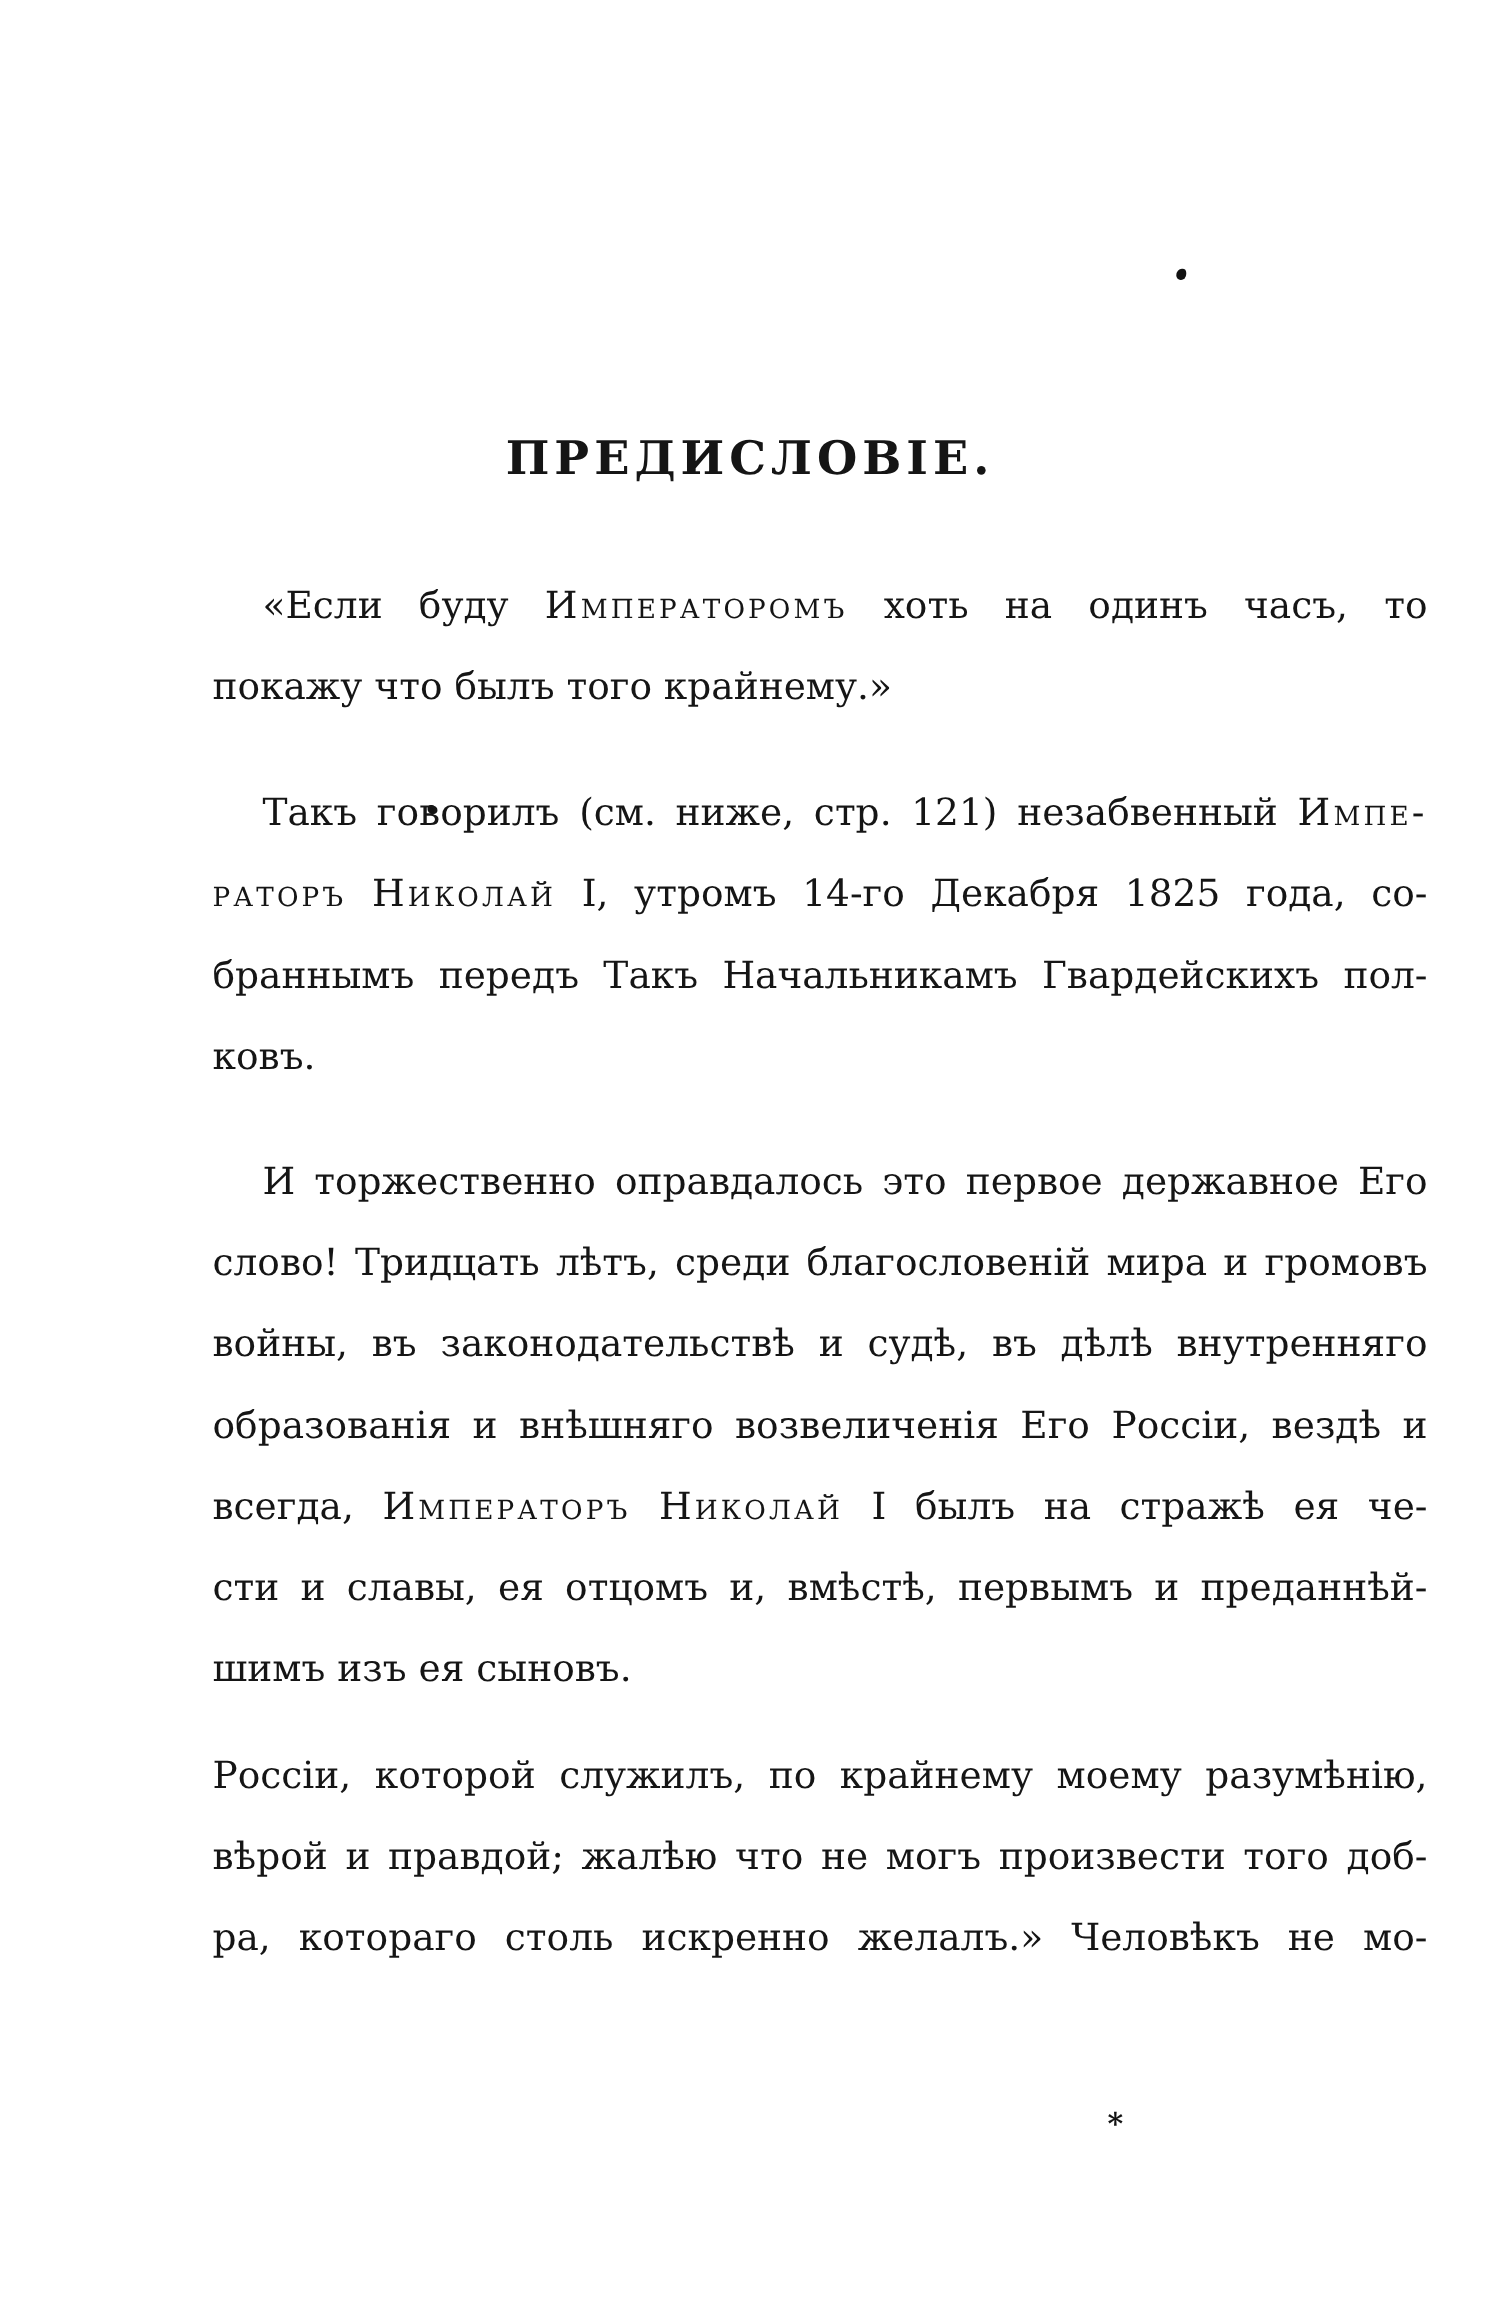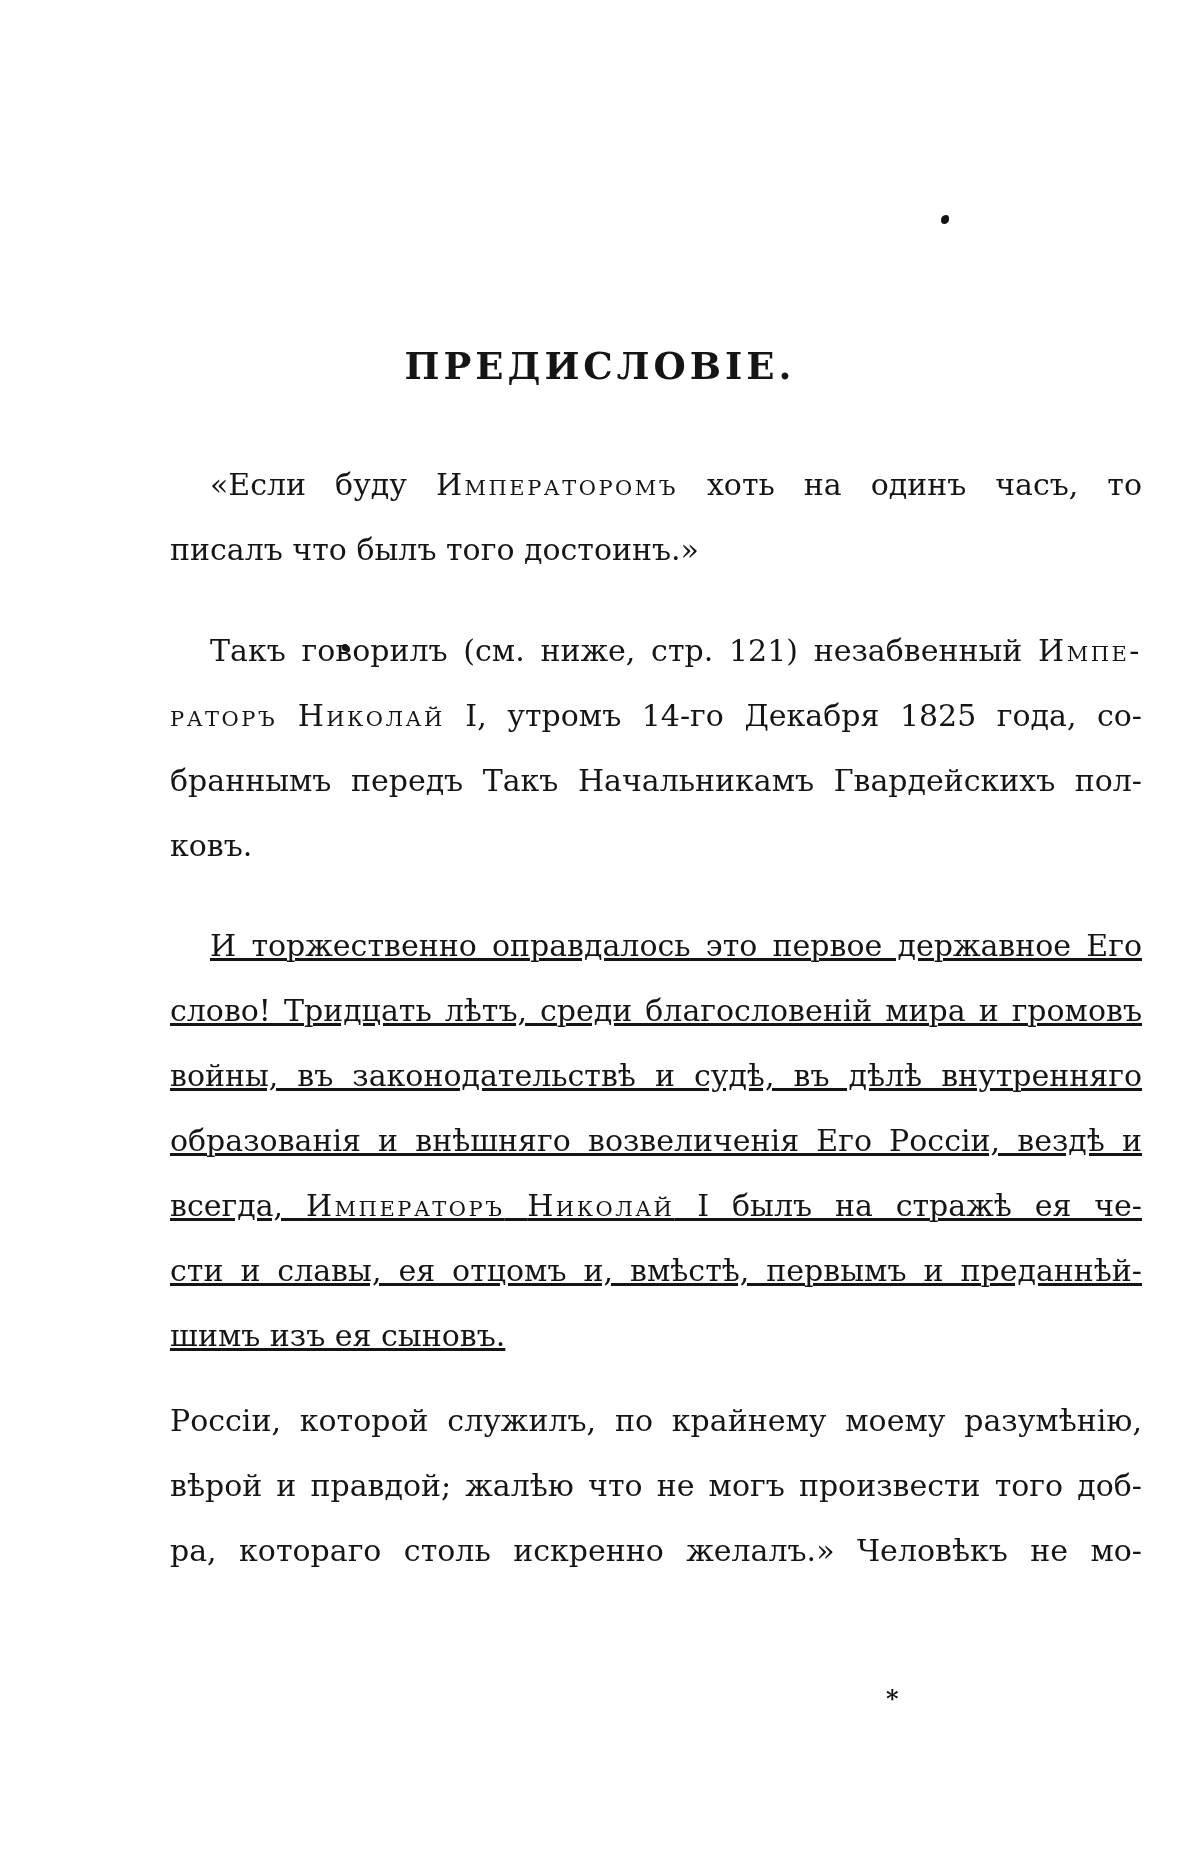--- a/index.html
+++ b/index.html
@@ -12,21 +12,21 @@
     color:#151515;
   }
   .title{
     position:absolute;top:344px;left:0;width:100%;
     text-align:center;
     font-size:37px;font-weight:bold;letter-spacing:4px;
   }
   .para{position:absolute;left:145px;width:972px;margin-left:25px;}
   .para-0{top:452px;}
   .para-1{top:618px;}
-  .para-2{top:913px;text-decoration:underline;}
+  .para-2{top:913px;}
   .para-3{top:1388px;}
   .line{
     font-size:30px;line-height:65px;
     white-space:normal;
     text-align:left;
   }
   .line.j{text-align:justify;text-align-last:justify;}
   .line.ind{padding-left:40px;}
   .sc{font-variant:small-caps;letter-spacing:2.5px;}
   .speck{
@@ -56,21 +56,21 @@
 
   <div class="title">ПРЕДИСЛОВІЕ.</div>
 
   <div class="speck"></div>
 
   <div class="corr-mark"></div>
 
   <div>
       <div class="para para-0">
         <div class="line ind j">«Если буду <span class="sc">Императоромъ</span> хоть на одинъ часъ, то</div>
-        <div class="line">писалъ что былъ того достоинъ.»</div>
+        <div class="line">покажу что былъ того крайнему.»</div>
       </div>
       <div class="para para-1">
         <div class="line ind j">Такъ говорилъ (см. ниже, стр. 121) незабвенный <span class="sc">Импе-</span></div>
         <div class="line j"><span class="sc">раторъ</span> <span class="sc">Николай</span> I, утромъ 14-го Декабря 1825 года, со-</div>
         <div class="line j">браннымъ передъ Такъ Начальникамъ Гвардейскихъ пол-</div>
         <div class="line">ковъ.</div>
       </div>
       <div class="para para-2">
         <div class="line ind j">И торжественно оправдалось это первое державное Его</div>
         <div class="line j">слово! Тридцать лѣтъ, среди благословеній мира и громовъ</div>

